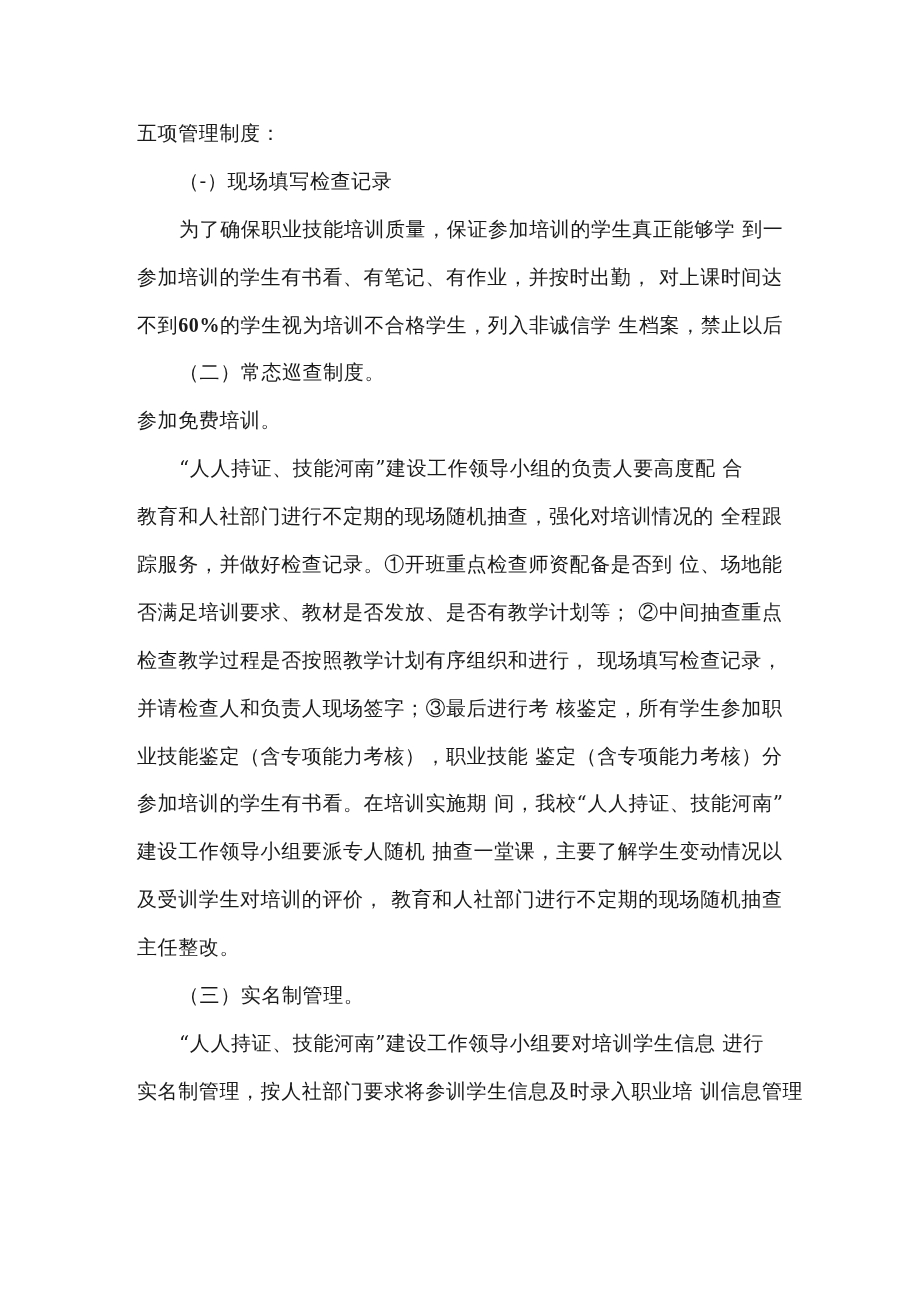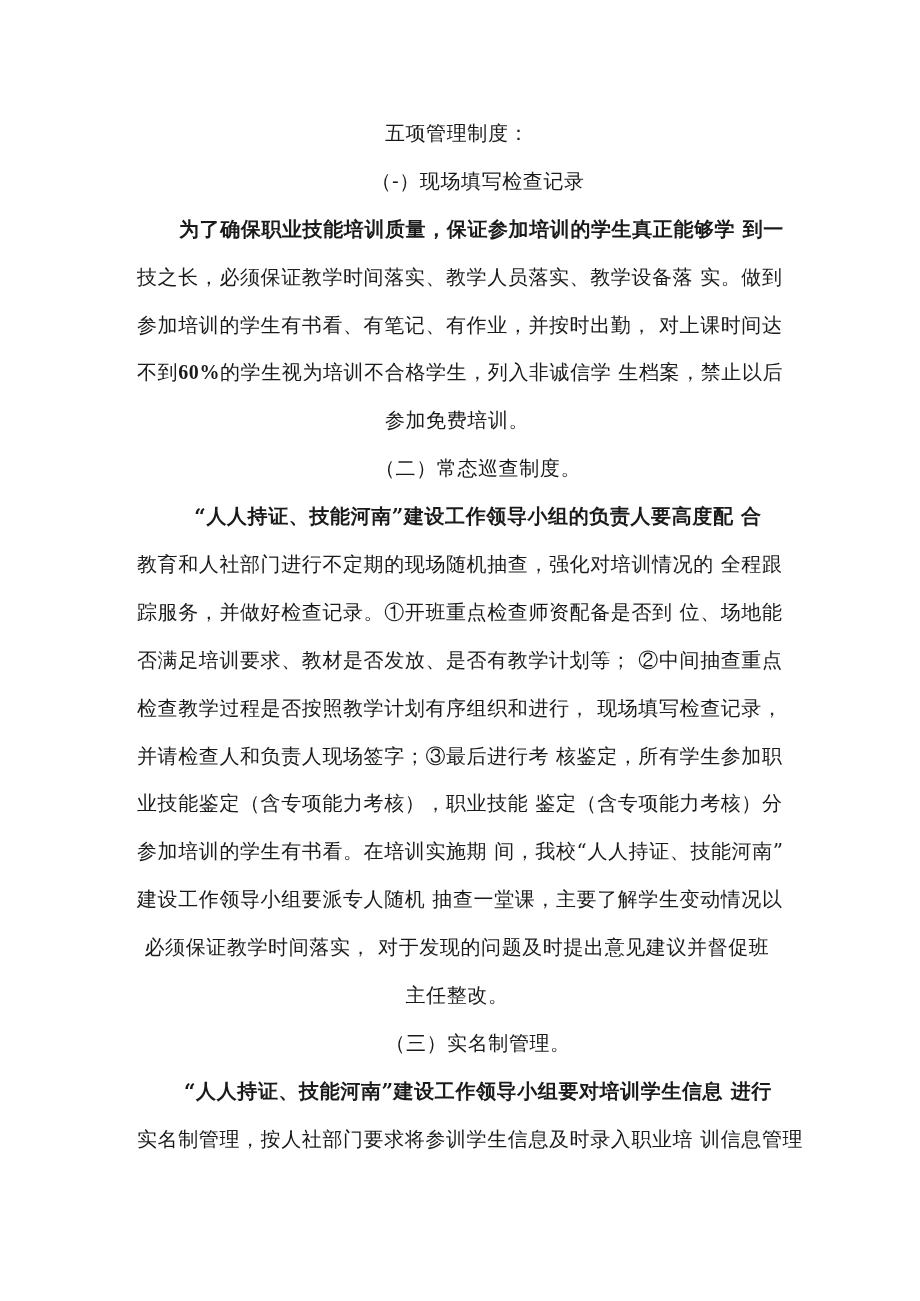--- a/index.html
+++ b/index.html
@@ -3,44 +3,43 @@
   <meta charset="utf-8">
   <style>
     html, body { margin: 0; padding: 0; background: #ffffff; }
     body { width: 920px; height: 1301px; position: relative; overflow: hidden; }
     .page {
       position: absolute; left: 137px; top: 110px; width: 640px;
       font-family: "DejaVu Serif", "Liberation Serif", serif;
       font-size: 20px; color: #1a1a1a;
       line-height: 47.9px;
     }
-    .line { display: block; white-space: pre; height: 47.9px; overflow: visible; letter-spacing: 0.6px; text-align: center; }
-    .indent { padding-left: 42px; font-weight: bold; }
+    .line { display: block; white-space: pre; height: 47.9px; overflow: visible; letter-spacing: 0.6px; }
+    .indent { padding-left: 42px; }
     .heading { padding-left: 42px; }
     b { font-family: "Liberation Serif", serif; font-weight: bold; }
   </style>
 </head>
 <body>
 
 <div class="page">
   <span class="line">五项管理制度：</span>
   <span class="line heading">（-）现场填写检查记录</span>
   <span class="line indent">为了确保职业技能培训质量，保证参加培训的学生真正能够学 到一</span>
-  <span class="line">技之长，必须保证教学时间落实、教学人员落实、教学设备落 实。做到</span>
   <span class="line">参加培训的学生有书看、有笔记、有作业，并按时出勤， 对上课时间达</span>
   <span class="line"><span>不到</span><b>60%</b><span>的学生视为培训不合格学生，列入非诚信学 生档案，禁止以后</span></span>
+  <span class="line heading">（二）常态巡查制度。</span>
   <span class="line">参加免费培训。</span>
-  <span class="line heading">（二）常态巡查制度。</span>
   <span class="line indent">“人人持证、技能河南”建设工作领导小组的负责人要高度配 合</span>
   <span class="line">教育和人社部门进行不定期的现场随机抽查，强化对培训情况的 全程跟</span>
   <span class="line">踪服务，并做好检查记录。①开班重点检查师资配备是否到 位、场地能</span>
   <span class="line">否满足培训要求、教材是否发放、是否有教学计划等； ②中间抽查重点</span>
   <span class="line">检查教学过程是否按照教学计划有序组织和进行， 现场填写检查记录，</span>
   <span class="line">并请检查人和负责人现场签字；③最后进行考 核鉴定，所有学生参加职</span>
   <span class="line">业技能鉴定（含专项能力考核），职业技能 鉴定（含专项能力考核）分</span>
   <span class="line">参加培训的学生有书看。在培训实施期 间，我校“人人持证、技能河南”</span>
   <span class="line">建设工作领导小组要派专人随机 抽查一堂课，主要了解学生变动情况以</span>
-  <span class="line">必须保证教学时间落实， 对于发现的问题及时提出意见建议并督促班</span>
+  <span class="line">及受训学生对培训的评价， 教育和人社部门进行不定期的现场随机抽查</span>
   <span class="line">主任整改。</span>
   <span class="line heading">（三）实名制管理。</span>
   <span class="line indent">“人人持证、技能河南”建设工作领导小组要对培训学生信息 进行</span>
   <span class="line">实名制管理，按人社部门要求将参训学生信息及时录入职业培 训信息管理</span>
 </div>
 
 </body></html>

